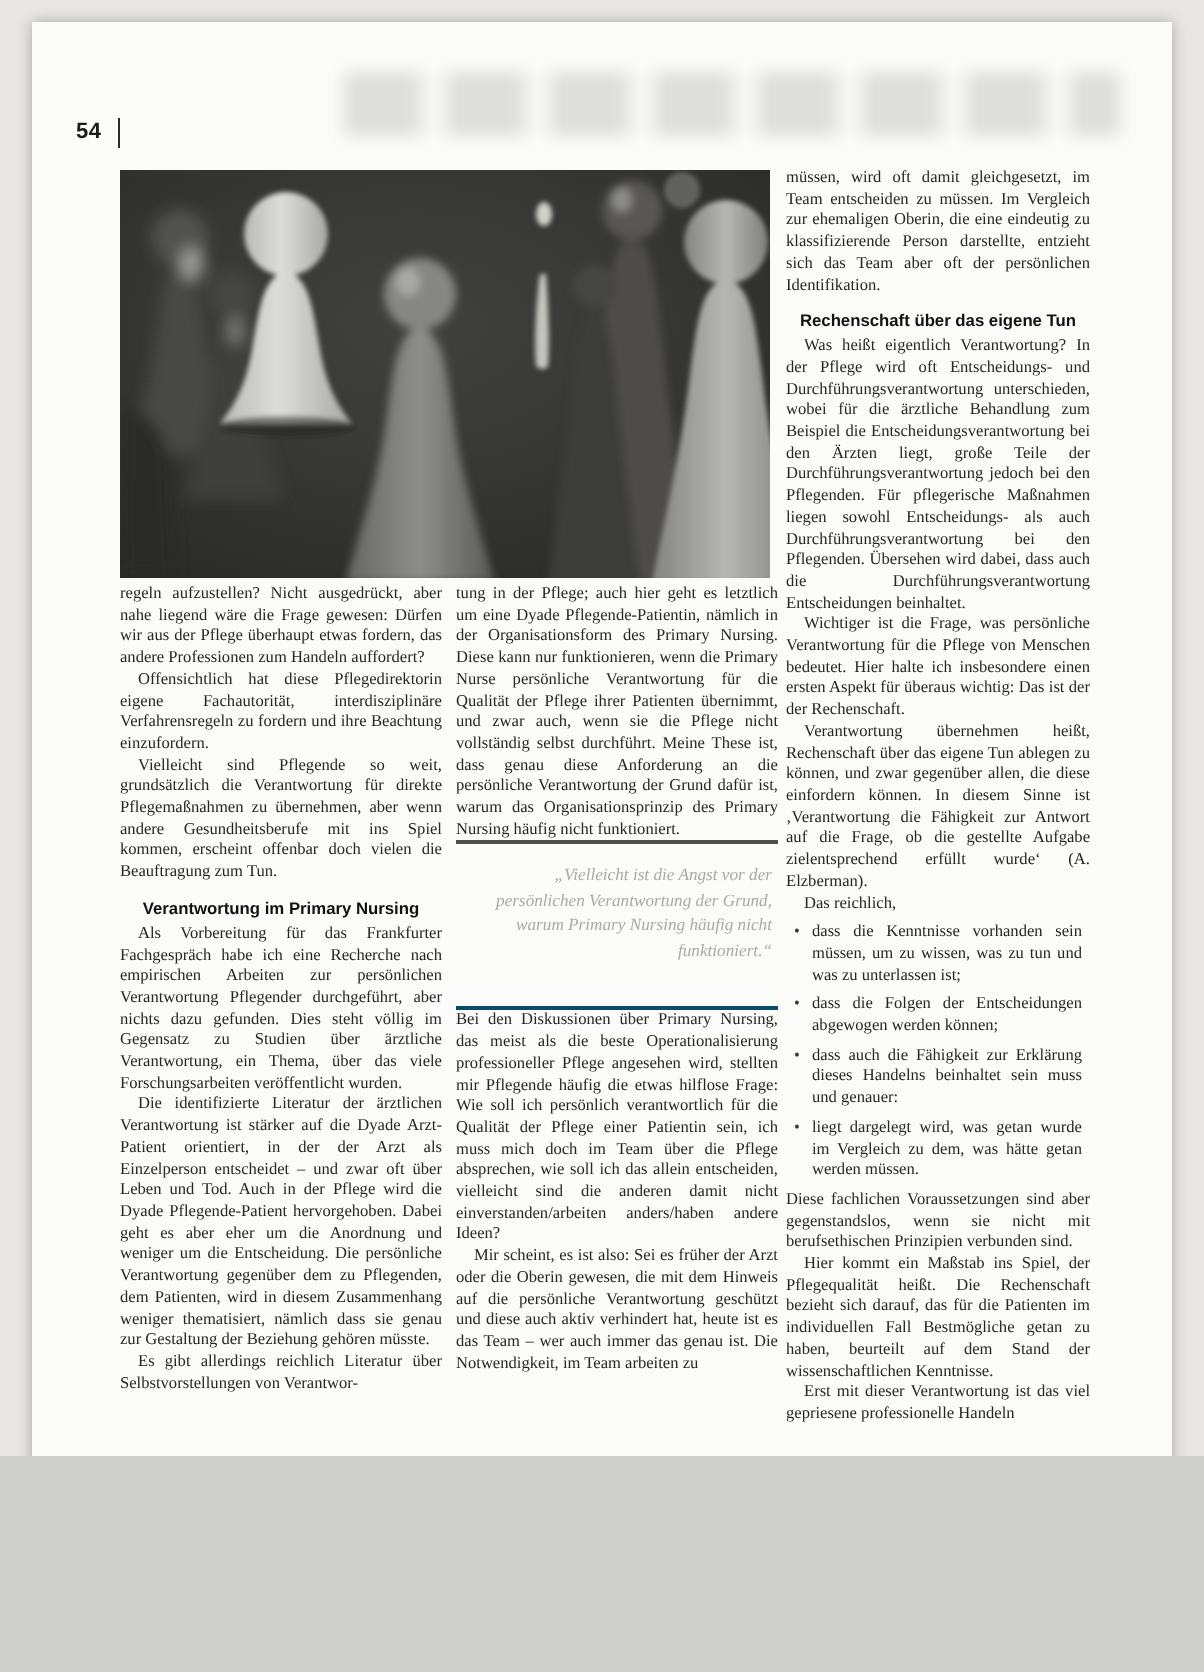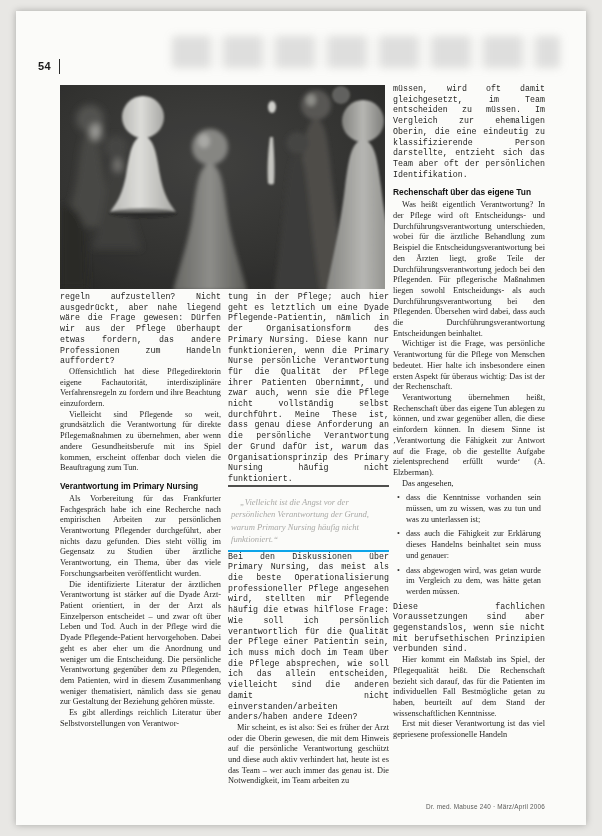--- a/index.html
+++ b/index.html
@@ -1,44 +1,44 @@
 <!DOCTYPE html>
 <html lang="de"><head>
 <meta charset="utf-8">
 <style>
   html,body{margin:0;padding:0;}
   body{background:#cfcfcd;font-family:"Liberation Serif",serif;}
-  .canvas{position:relative;width:602px;height:836px;background:#e8e7e4;overflow:hidden;}
+  .canvas{position:relative;width:602px;height:728px;background:#e8e7e4;overflow:hidden;}
   .page{position:absolute;left:16px;top:11px;width:570px;height:814px;
         background:#fbfbf9;box-shadow:0 0 7px rgba(0,0,0,.28);}
   
   .bleed{position:absolute;top:36px;left:172px;width:388px;height:32px;
          background:repeating-linear-gradient(90deg,rgba(110,110,110,.20) 0 38px,rgba(170,170,170,.06) 38px 52px);
          filter:blur(4px);border-radius:3px;}
   
   .hdr{position:absolute;top:39px;left:38px;display:flex;align-items:center;
        font-family:"Liberation Sans",sans-serif;color:#1c1c1c;}
   .hdr .num{font-weight:bold;font-size:11px;letter-spacing:.3px;}
   .hdr .bar{width:1px;height:15px;background:#2a2a2a;margin:0 7px 0 8px;}
   .hdr .title{font-weight:bold;font-size:7.6px;letter-spacing:.2px;margin-top:45px;}
   
   .photo{position:absolute;left:60px;top:85px;width:325px;height:204px;overflow:hidden;}
   
   .col{position:absolute;text-align:justify;font-size:8.3px;line-height:10.7px;
        color:#262624;hyphens:auto;}
   .col p{margin:0;text-indent:9px;}
-  .col p.first{text-indent:0;font-family:Liberation Mono, monospace;}
+  .col p.first{text-indent:0;}
   .col .shead{font-family:"Liberation Sans",sans-serif;font-weight:bold;font-size:8.4px;
-              color:#121212;margin:7px 0 3px;text-indent:0;text-align:left;line-height:10px;}
+              color:#121212;margin:7px 0 3px;text-indent:0;text-align:center;line-height:10px;}
   .c1{left:60px;top:292px;width:161px;}
   .c2{left:228px;top:292px;width:161px;}
   .c3{left:393px;top:84px;width:152px;}
   
-  .pq{border-top:2px solid #4f4f4d;border-bottom:2px solid #0ea5e9;
-      margin:12px 7px 10px;padding:9px 3px 4px;text-align:left;
+  .pq{border-top:2px solid #4f4f4d;border-bottom:2px solid #0c4a6e;
+      margin:12px 7px 10px;padding:9px 3px 22px;text-align:right;
       font-style:italic;color:#a9a9a6;font-size:8.6px;line-height:12.5px;text-indent:0;}
   
   .blist{margin:1px 0 2px;padding:0;list-style:none;}
   .blist li{position:relative;padding-left:9px;text-indent:0;margin:4px;}
   .blist li::before{content:"•";position:absolute;left:0;top:0;color:#3a3a38;}
   
   .ftr{position:absolute;top:803px;left:340px;width:205px;text-align:right;
        font-family:"Liberation Sans",sans-serif;font-size:6.4px;color:#5a5a58;letter-spacing:.2px;}
 </style>
 </head>
@@ -152,25 +152,26 @@
     <p class="first">Bei den Diskussionen über Primary Nursing, das meist als die beste Operationalisierung professioneller Pflege angesehen wird, stellten mir Pflegende häufig die etwas hilflose Frage: Wie soll ich persönlich verantwortlich für die Qualität der Pflege einer Patientin sein, ich muss mich doch im Team über die Pflege absprechen, wie soll ich das allein entscheiden, vielleicht sind die anderen damit nicht einverstanden/arbeiten anders/haben andere Ideen?</p>
     <p>Mir scheint, es ist also: Sei es früher der Arzt oder die Oberin gewesen, die mit dem Hinweis auf die persönliche Verantwortung geschützt und diese auch aktiv verhindert hat, heute ist es das Team – wer auch immer das genau ist. Die Notwendigkeit, im Team arbeiten zu</p>
   </div>
 
   <div class="col c3">
     <p class="first">müssen, wird oft damit gleichgesetzt, im Team entscheiden zu müssen. Im Vergleich zur ehemaligen Oberin, die eine eindeutig zu klassifizierende Person darstellte, entzieht sich das Team aber oft der persönlichen Identifikation.</p>
     <p class="shead">Rechenschaft über das eigene Tun</p>
     <p>Was heißt eigentlich Verantwortung? In der Pflege wird oft Entscheidungs- und Durchführungsverantwortung unterschieden, wobei für die ärztliche Behandlung zum Beispiel die Entscheidungsverantwortung bei den Ärzten liegt, große Teile der Durchführungsverantwortung jedoch bei den Pflegenden. Für pflegerische Maßnahmen liegen sowohl Entscheidungs- als auch Durchführungsverantwortung bei den Pflegenden. Übersehen wird dabei, dass auch die Durchführungsverantwortung Entscheidungen beinhaltet.</p>
     <p>Wichtiger ist die Frage, was persönliche Verantwortung für die Pflege von Menschen bedeutet. Hier halte ich insbesondere einen ersten Aspekt für überaus wichtig: Das ist der der Rechenschaft.</p>
     <p>Verantwortung übernehmen heißt, Rechenschaft über das eigene Tun ablegen zu können, und zwar gegenüber allen, die diese einfordern können. In diesem Sinne ist ‚Verantwortung die Fähigkeit zur Antwort auf die Frage, ob die gestellte Aufgabe zielentsprechend erfüllt wurde‘ (A. Elzberman).</p>
-    <p>Das angesehen,</p>
+    <p>Das reichlich,</p>
     <ul class="blist">
       <li>dass die Kenntnisse vorhanden sein müssen, um zu wissen, was zu tun und was zu unterlassen ist;</li>
+      <li>dass die Folgen der Entscheidungen abgewogen werden können;</li>
       <li>dass auch die Fähigkeit zur Erklärung dieses Handelns beinhaltet sein muss und genauer:</li>
-      <li>dass abgewogen wird, was getan wurde im Vergleich zu dem, was hätte getan werden müssen.</li>
+      <li>liegt dargelegt wird, was getan wurde im Vergleich zu dem, was hätte getan werden müssen.</li>
     </ul>
     <p class="first">Diese fachlichen Voraussetzungen sind aber gegenstandslos, wenn sie nicht mit berufsethischen Prinzipien verbunden sind.</p>
     <p>Hier kommt ein Maßstab ins Spiel, der Pflegequalität heißt. Die Rechenschaft bezieht sich darauf, das für die Patienten im individuellen Fall Bestmögliche getan zu haben, beurteilt auf dem Stand der wissenschaftlichen Kenntnisse.</p>
     <p>Erst mit dieser Verantwortung ist das viel gepriesene professionelle Handeln</p>
   </div>
 
   <div class="ftr">Dr. med. Mabuse 240 · März/April 2006</div>
 </div>
 
 </body></html>

